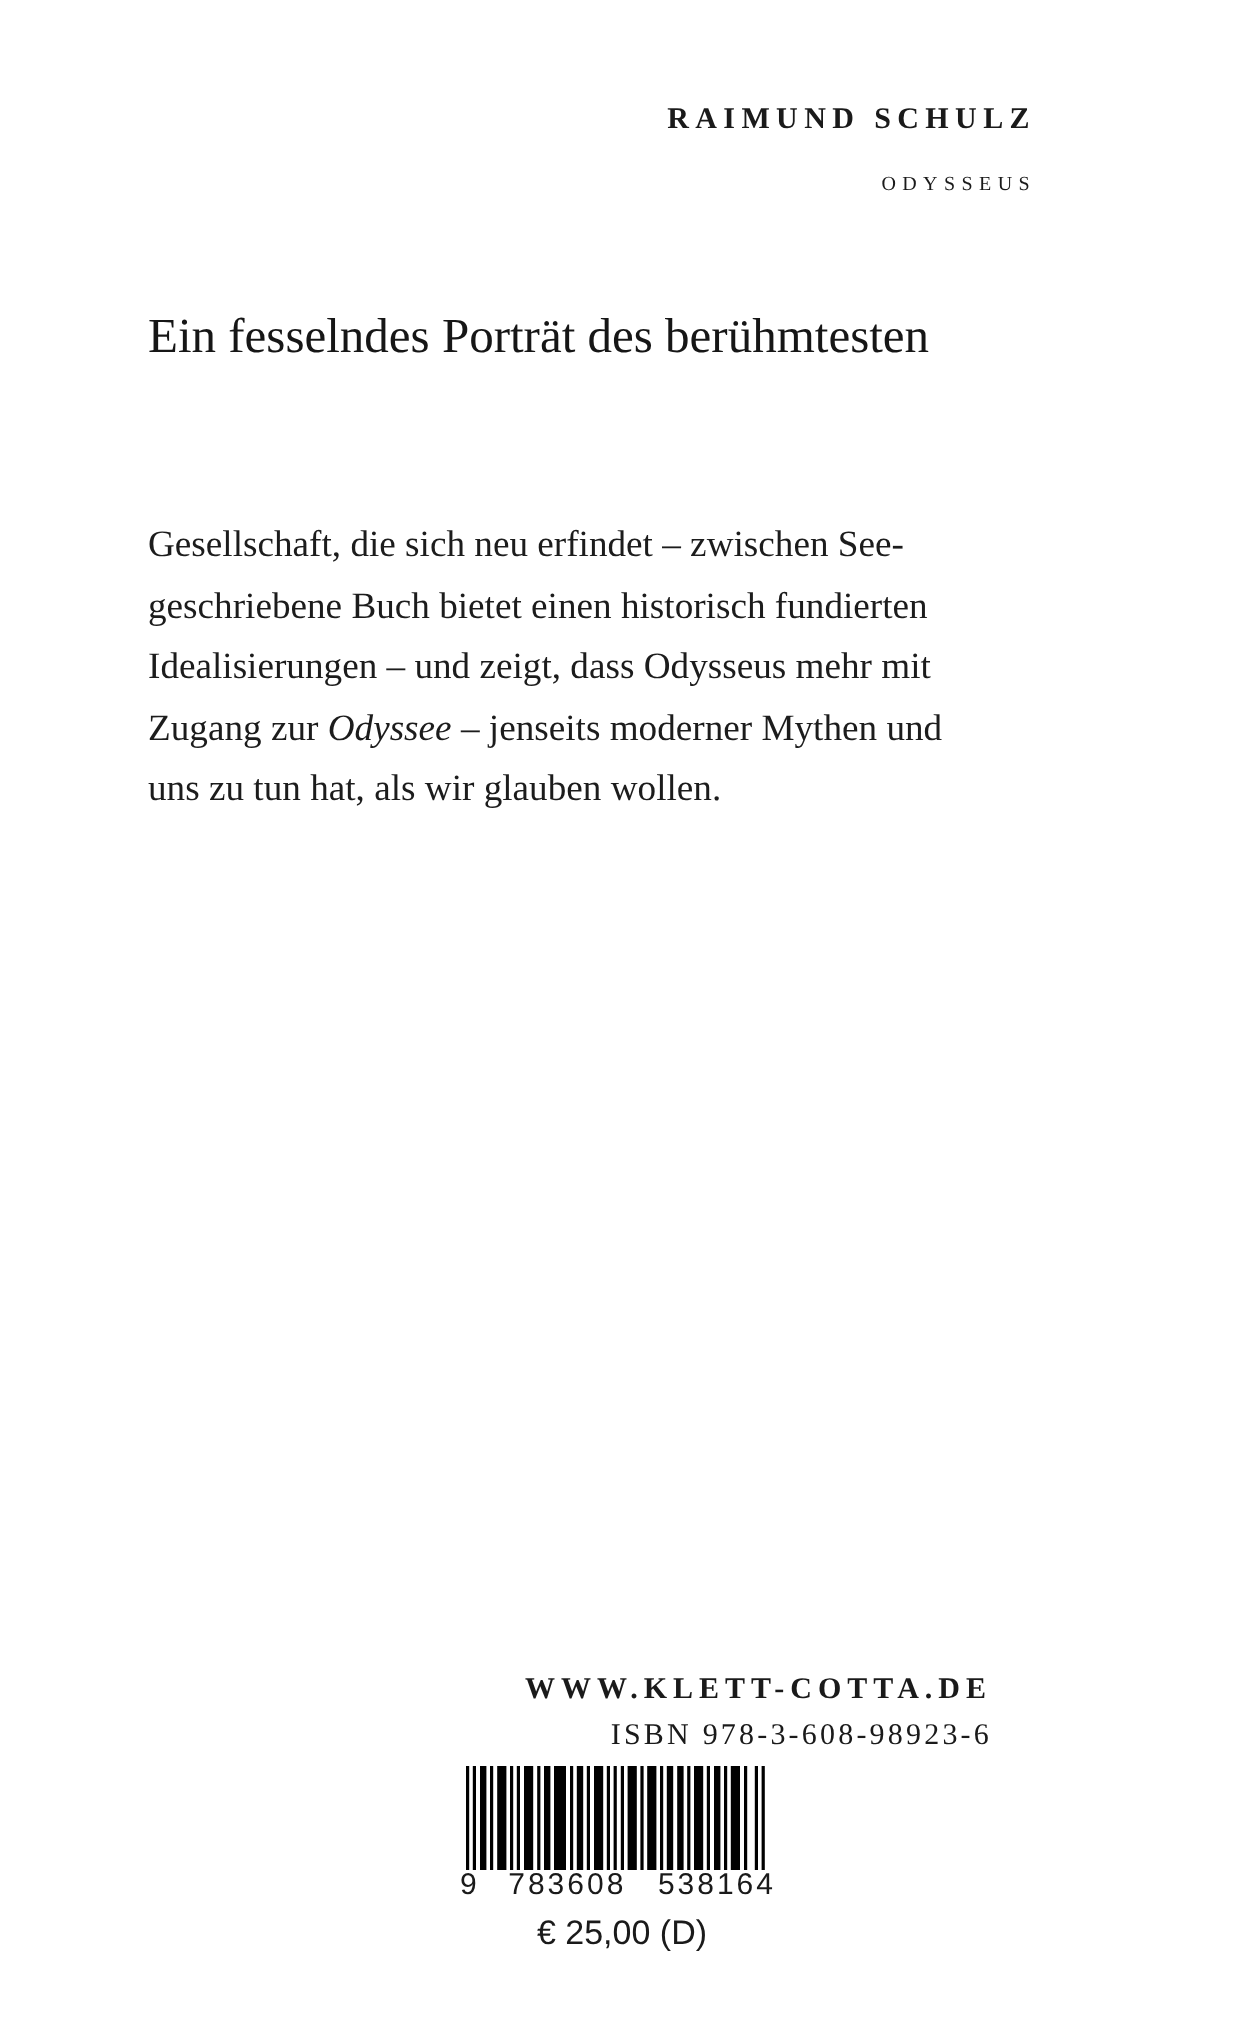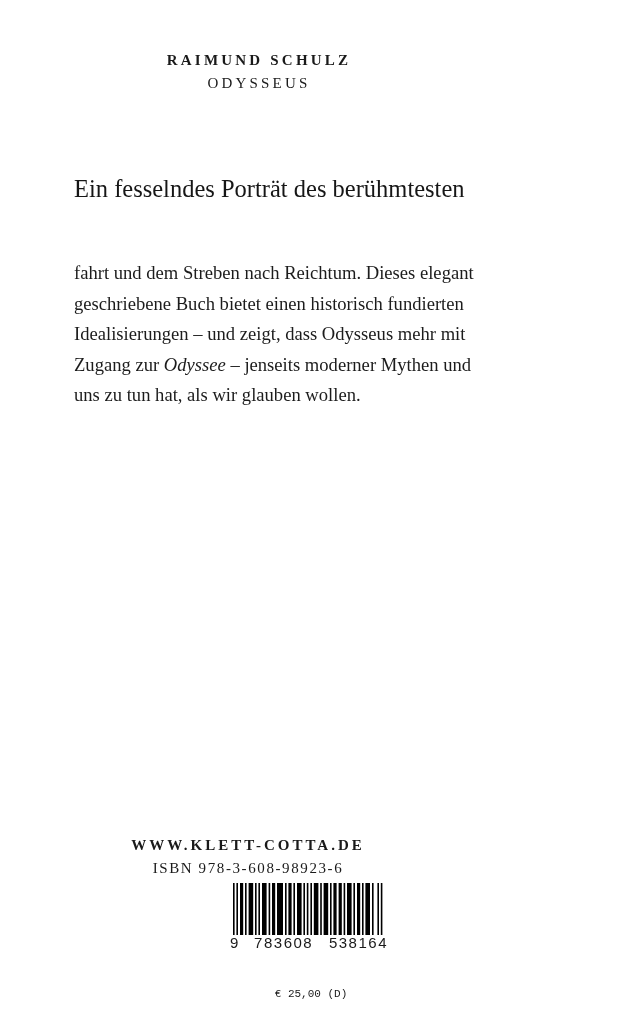--- a/index.html
+++ b/index.html
@@ -1,46 +1,46 @@
 <!DOCTYPE html>
 <html><head>
 <meta charset="utf-8">
 <style>
   html, body { margin: 0; padding: 0; background: #ffffff; }
   body { width: 622px; height: 1020px; position: relative; overflow: hidden; color: #1a1a1a; }
-  .header { position: absolute; top: 50px; left: 0; width: 518px; text-align: center; font-family: "Liberation Serif", serif; }
+  .header { position: absolute; top: 50px; left: 0; width: 518px; text-align: right; font-family: "Liberation Serif", serif; }
   .author { font-size: 15px; font-weight: bold; letter-spacing: 3.2px; line-height: 20px; }
-  .title { font-size: 15px; letter-spacing: 3.2px; line-height: 20px; margin-top: 3px; }
-  .headline { position: absolute; top: 148px; left: 74px; width: 500px; font-family: "Liberation Serif", serif; font-size: 24.5px; line-height: 42px; color: #161616; margin-top: 20px; }
+  .title { font-size: 10px; letter-spacing: 3.2px; line-height: 20px; margin-top: 13px; }
+  .headline { position: absolute; top: 148px; left: 74px; width: 500px; font-family: "Liberation Serif", serif; font-size: 24.5px; line-height: 42px; color: #161616; }
   .blurb { position: absolute; top: 258px; left: 74px; width: 480px; font-family: "Liberation Serif", serif; font-size: 18.6px; line-height: 30.6px; color: #1c1c1c; }
   .blurb .line { display: block; white-space: nowrap; }
   .blurb em { font-style: italic; }
-  .footer { position: absolute; top: 836px; left: 0; width: 496px; text-align: center; font-family: "Liberation Serif", serif; }
+  .footer { position: absolute; top: 836px; left: 0; width: 496px; text-align: right; font-family: "Liberation Serif", serif; }
   .url { font-size: 15px; font-weight: bold; letter-spacing: 3px; line-height: 19px; }
   .isbn { font-size: 15px; letter-spacing: 1.6px; line-height: 19px; margin-top: 4px; }
   .barcode-wrap { position: absolute; top: 883px; left: 229px; width: 160px; height: 70px; }
   .bars { position: absolute; left: 0; top: 0; width: 160px; height: 58px; }
   .digits { position: absolute; left: 0; top: 52px; width: 160px; font-family: "Liberation Sans", sans-serif; font-size: 15px; line-height: 16px; display: flex; justify-content: space-between; }
   .digits span { background: #fff; padding: 0 1px; }
-  .price { position: absolute; top: 959px; left: 0; width: 622px; text-align: center; font-family: Liberation Mono, monospace; font-size: 11px; line-height: 15px; margin-top: 28px; }
+  .price { position: absolute; top: 959px; left: 0; width: 622px; text-align: center; font-family: Liberation Sans, sans-serif; font-size: 17px; line-height: 15px; }
 </style>
 </head>
 <body>
 
 <div class="header">
   <div class="author">RAIMUND SCHULZ</div>
   <div class="title">ODYSSEUS</div>
 </div>
 
 <div class="headline">
   <div>Ein fesselndes Porträt des berühmtesten</div>
 </div>
 
 <div class="blurb">
-  <span class="line">fahrt und dem Streben nach Reichtum. Dieses elegant</span>
+  <span class="line">Gesellschaft, die sich neu erfindet – zwischen See-</span>
   <span class="line">geschriebene Buch bietet einen historisch fundierten</span>
   <span class="line">Idealisierungen – und zeigt, dass Odysseus mehr mit</span>
   <span class="line"><span>Zugang zur </span><em>Odyssee</em><span> – jenseits moderner Mythen und</span></span>
   <span class="line">uns zu tun hat, als wir glauben wollen.</span>
 </div>
 
 <div class="footer">
   <div class="url">WWW.KLETT-COTTA.DE</div>
   <div class="isbn">ISBN 978-3-608-98923-6</div>
 </div>

